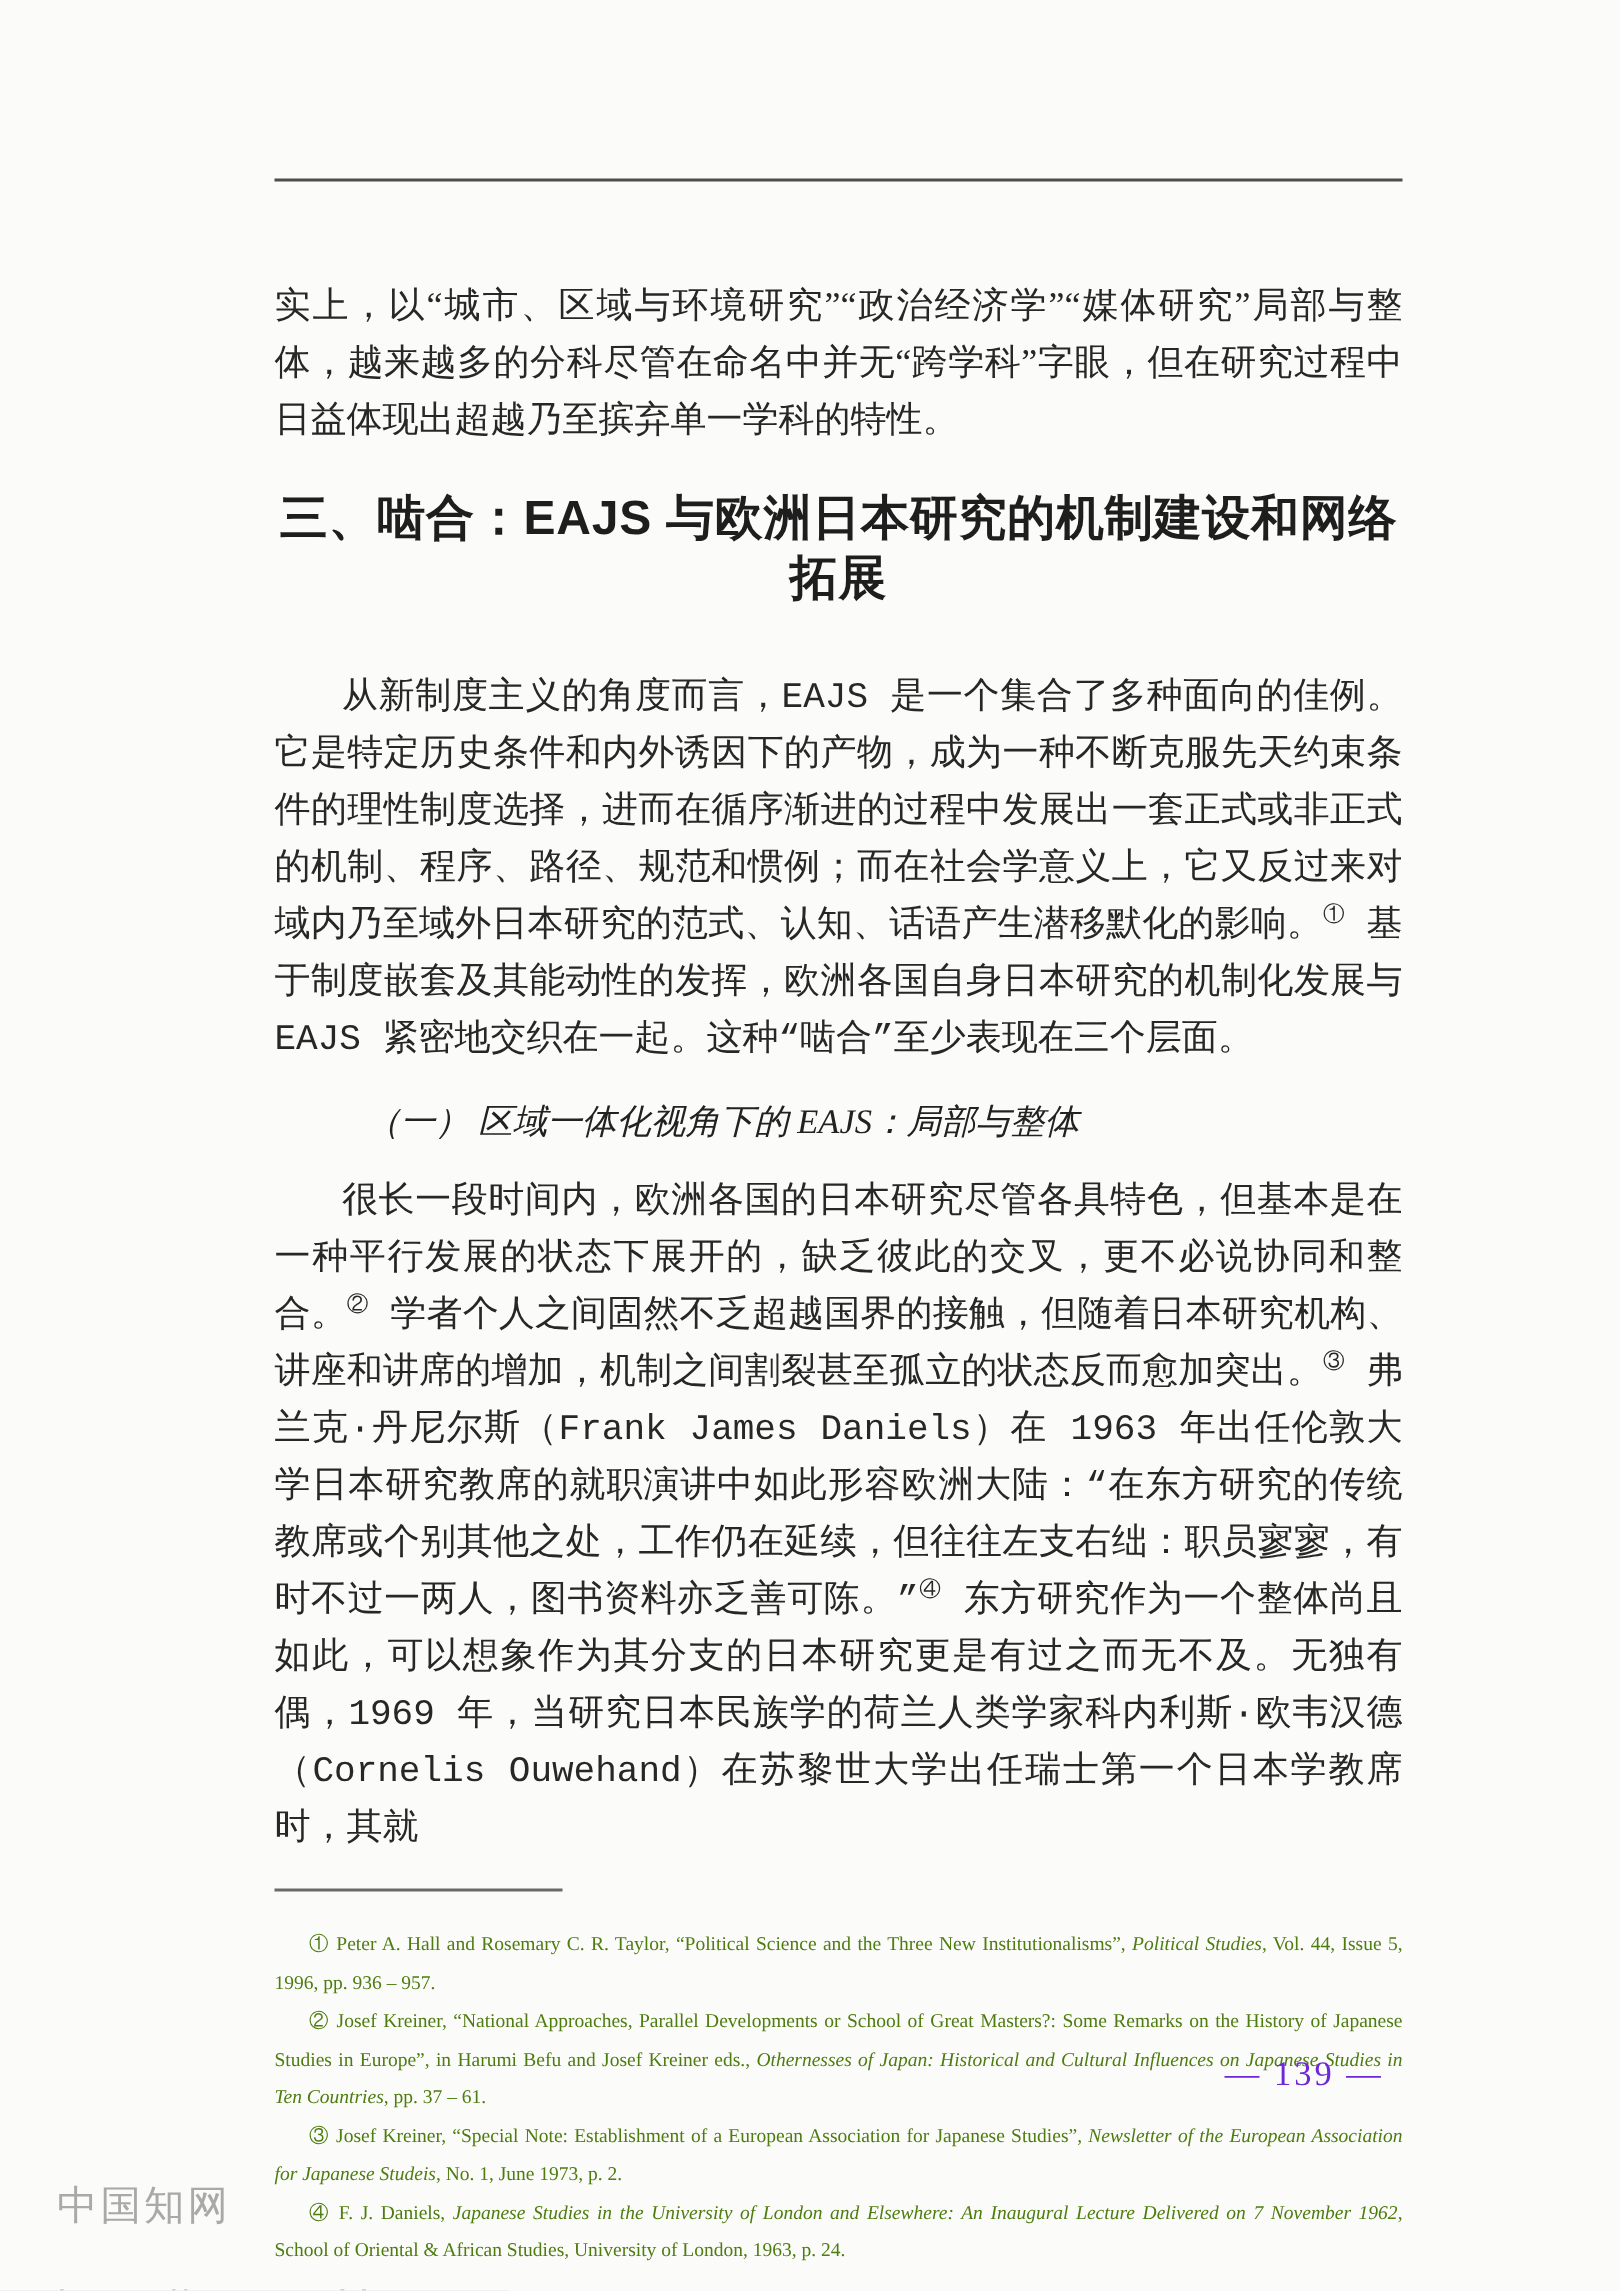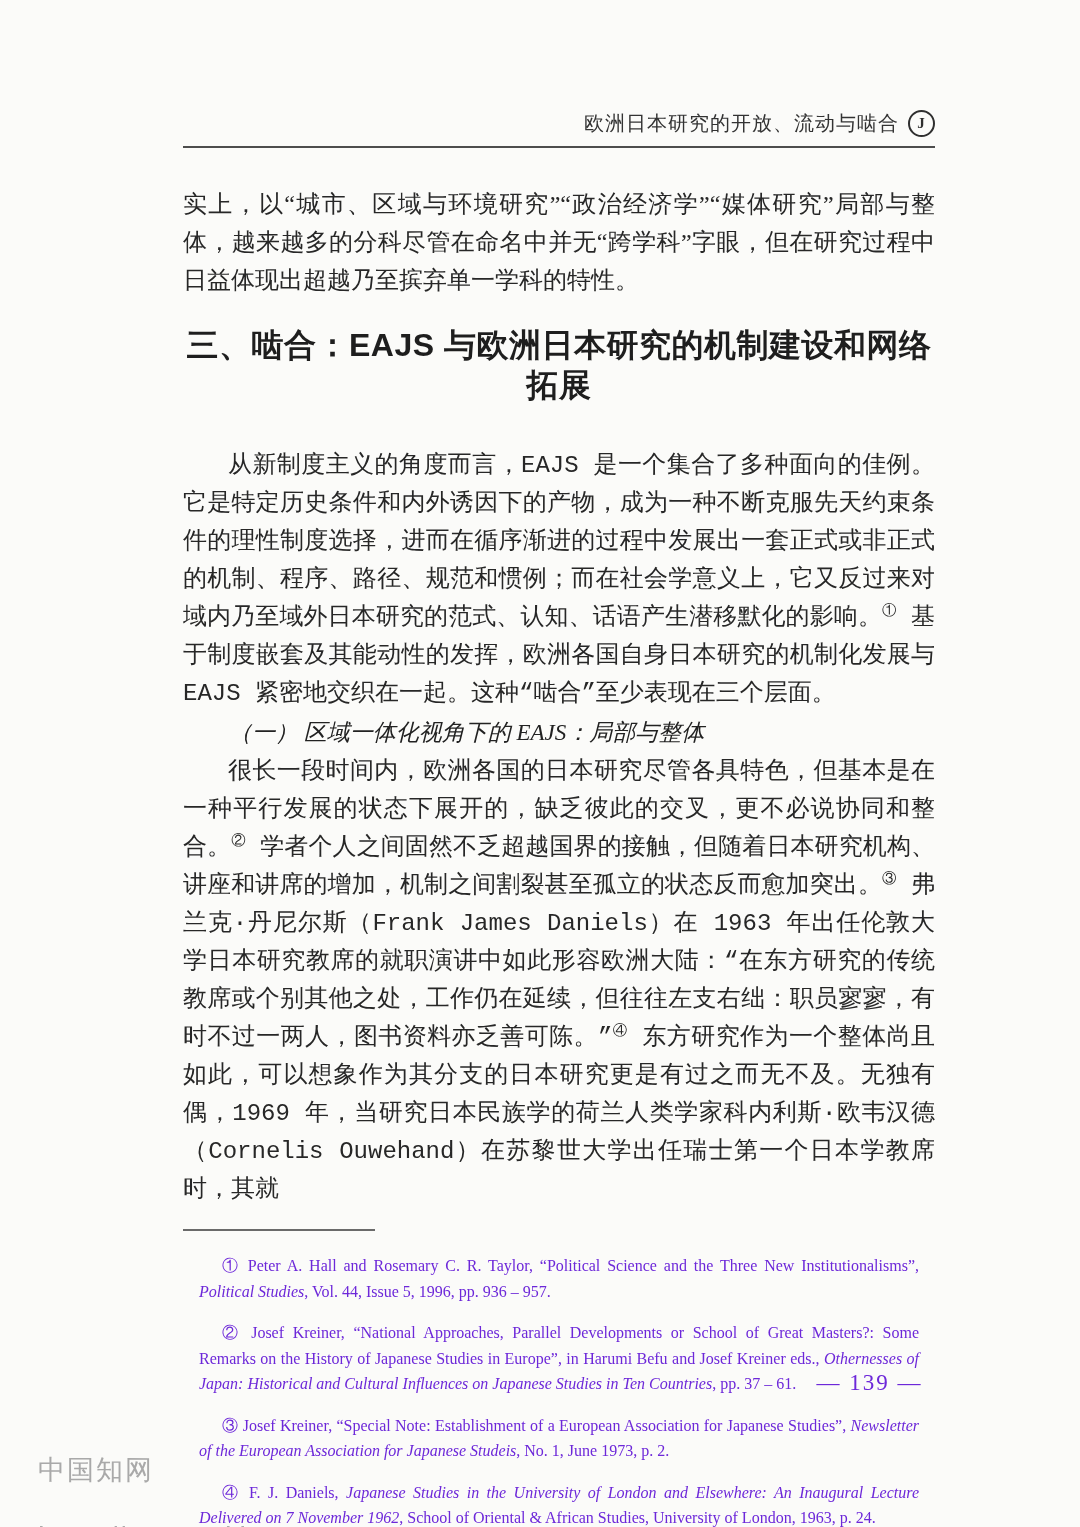--- a/index.html
+++ b/index.html
@@ -69,42 +69,42 @@
     margin: 26px 0 42px 0;
     font-family: "Liberation Sans", "DejaVu Sans", sans-serif;
     font-weight: 700;
     font-size: 32px;
     line-height: 40px;
     text-align: center;
     color: #1e1e1e;
     letter-spacing: 0.5px;
   }
   .subheading {
-    margin: 1px;
+    margin: 16px;
     font-size: 23px;
     line-height: 38px;
     font-style: italic;
     text-indent: 45px;
     color: #222;
   }
   
   .footnotes { margin-top: 20px; }
   .fn-rule {
     width: 192px;
     height: 2px;
     background: #6a6a6a;
     margin-bottom: 22px;
   }
   .footnote {
-    margin: 16px;
-    font-size: 16px;
+    margin: 0;
+    font-size: 13px;
     line-height: 25.5px;
     text-align: justify;
     text-indent: 23px;
-    color: #6d28d9;
+    color: #4d7c0f;
   }
   .footnote i { font-style: italic; }
   
   .page-number {
     position: absolute;
     top: 1370px;
     left: 762px;
     width: 215px;
     text-align: center;
     font-size: 23px;
@@ -125,24 +125,20 @@
   }
   .wm-brand { font-size: 27px; letter-spacing: 2px; }
   .wm-url   { font-size: 29px; color: #ababab; }
 </style>
 </head>
 <body>
 
 <div class="page">
 
   <header class="page-header">
-    <div class="header-row">
-      <span>欧洲日本研究的开放、流动与啮合</span>
-      <span class="logo-circle">J</span>
-    </div>
     <div class="header-rule"></div>
   </header>
 
   <main class="main-col">
     <p class="body-par">实上，以“城市、区域与环境研究”“政治经济学”“媒体研究”局部与整体，越来越多的分科尽管在命名中并无“跨学科”字眼，但在研究过程中日益体现出超越乃至摈弃单一学科的特性。</p>
 
     <h2 class="section-heading">三、啮合：EAJS 与欧洲日本研究的机制建设和网络拓展</h2>
 
     <p class="body-par indent">从新制度主义的角度而言，EAJS 是一个集合了多种面向的佳例。它是特定历史条件和内外诱因下的产物，成为一种不断克服先天约束条件的理性制度选择，进而在循序渐进的过程中发展出一套正式或非正式的机制、程序、路径、规范和惯例；而在社会学意义上，它又反过来对域内乃至域外日本研究的范式、认知、话语产生潜移默化的影响。<sup>①</sup> 基于制度嵌套及其能动性的发挥，欧洲各国自身日本研究的机制化发展与 EAJS 紧密地交织在一起。这种“啮合”至少表现在三个层面。</p>
 

